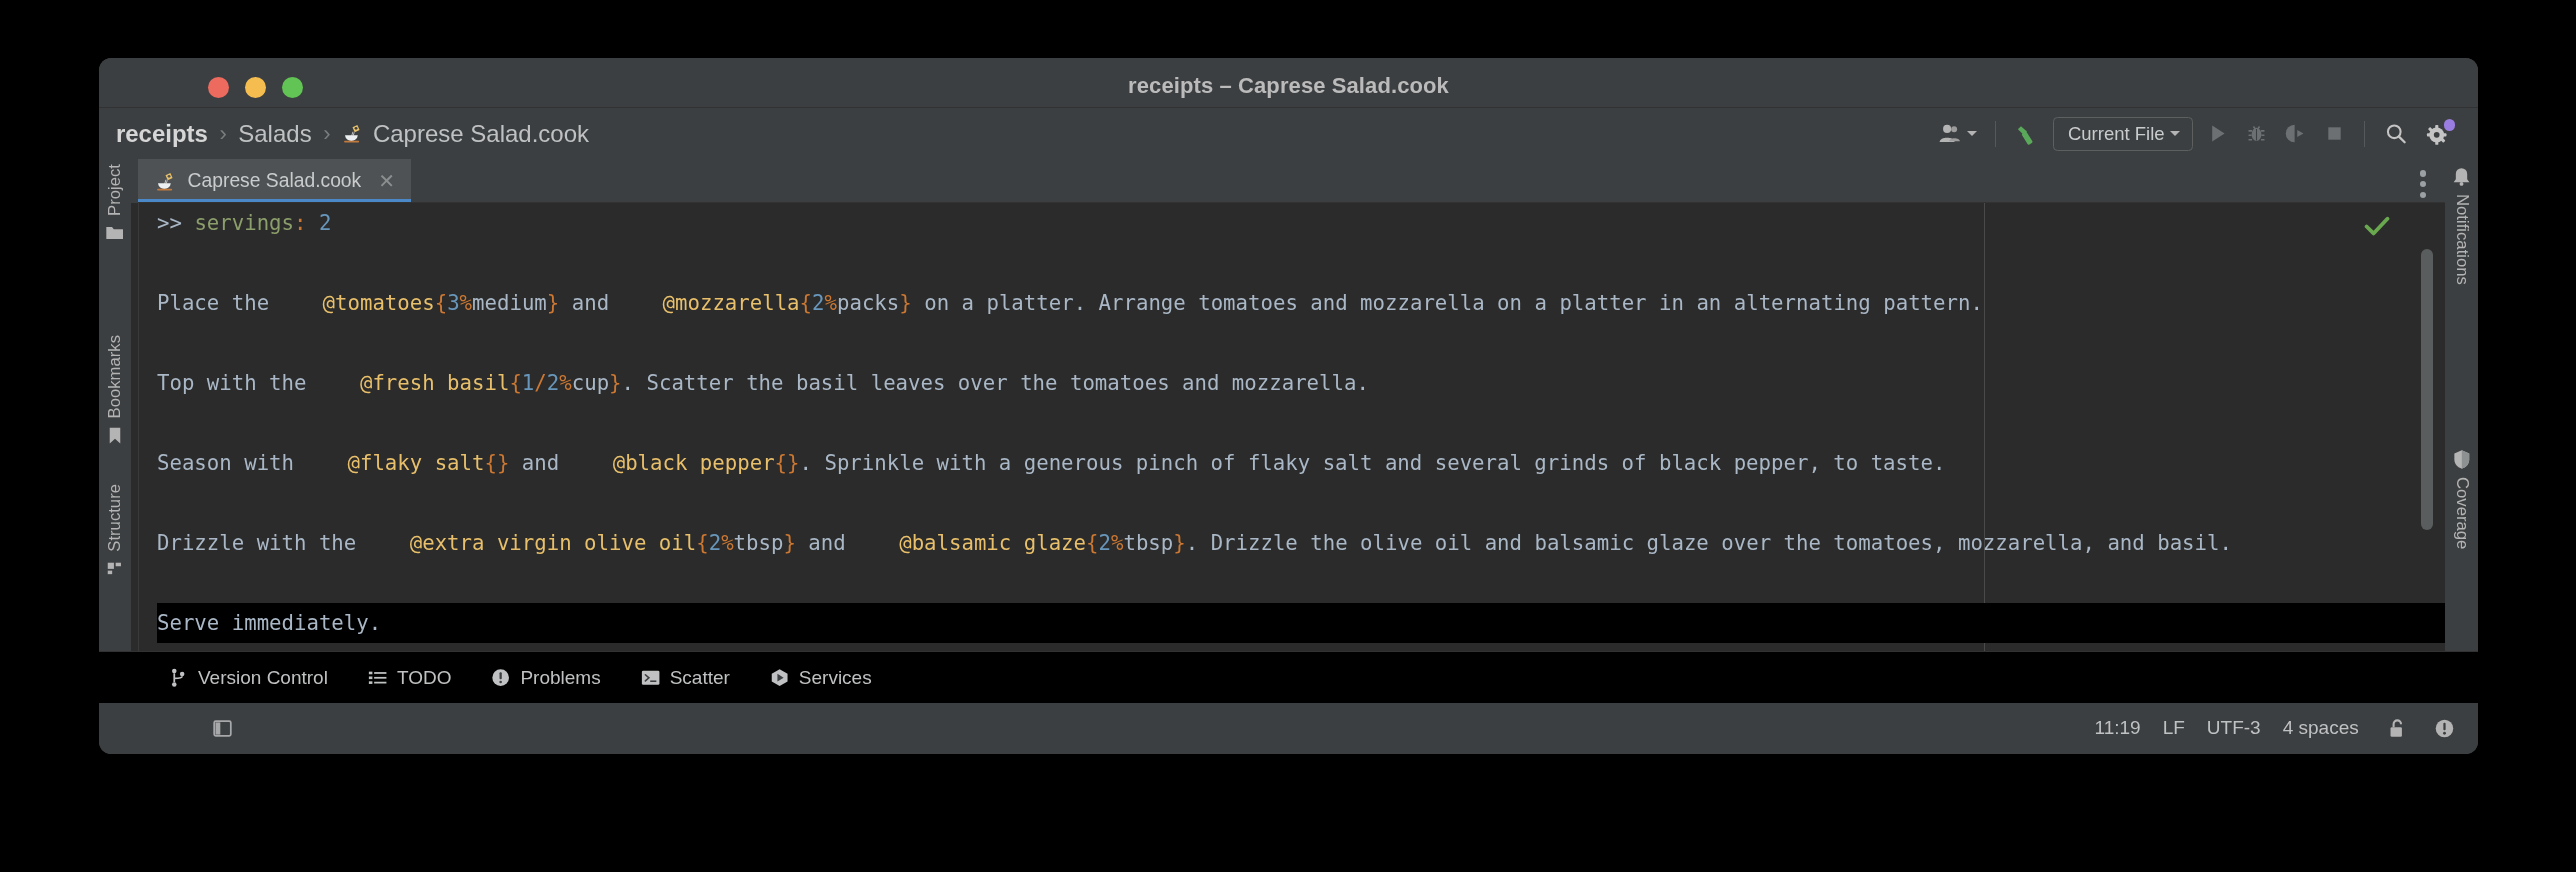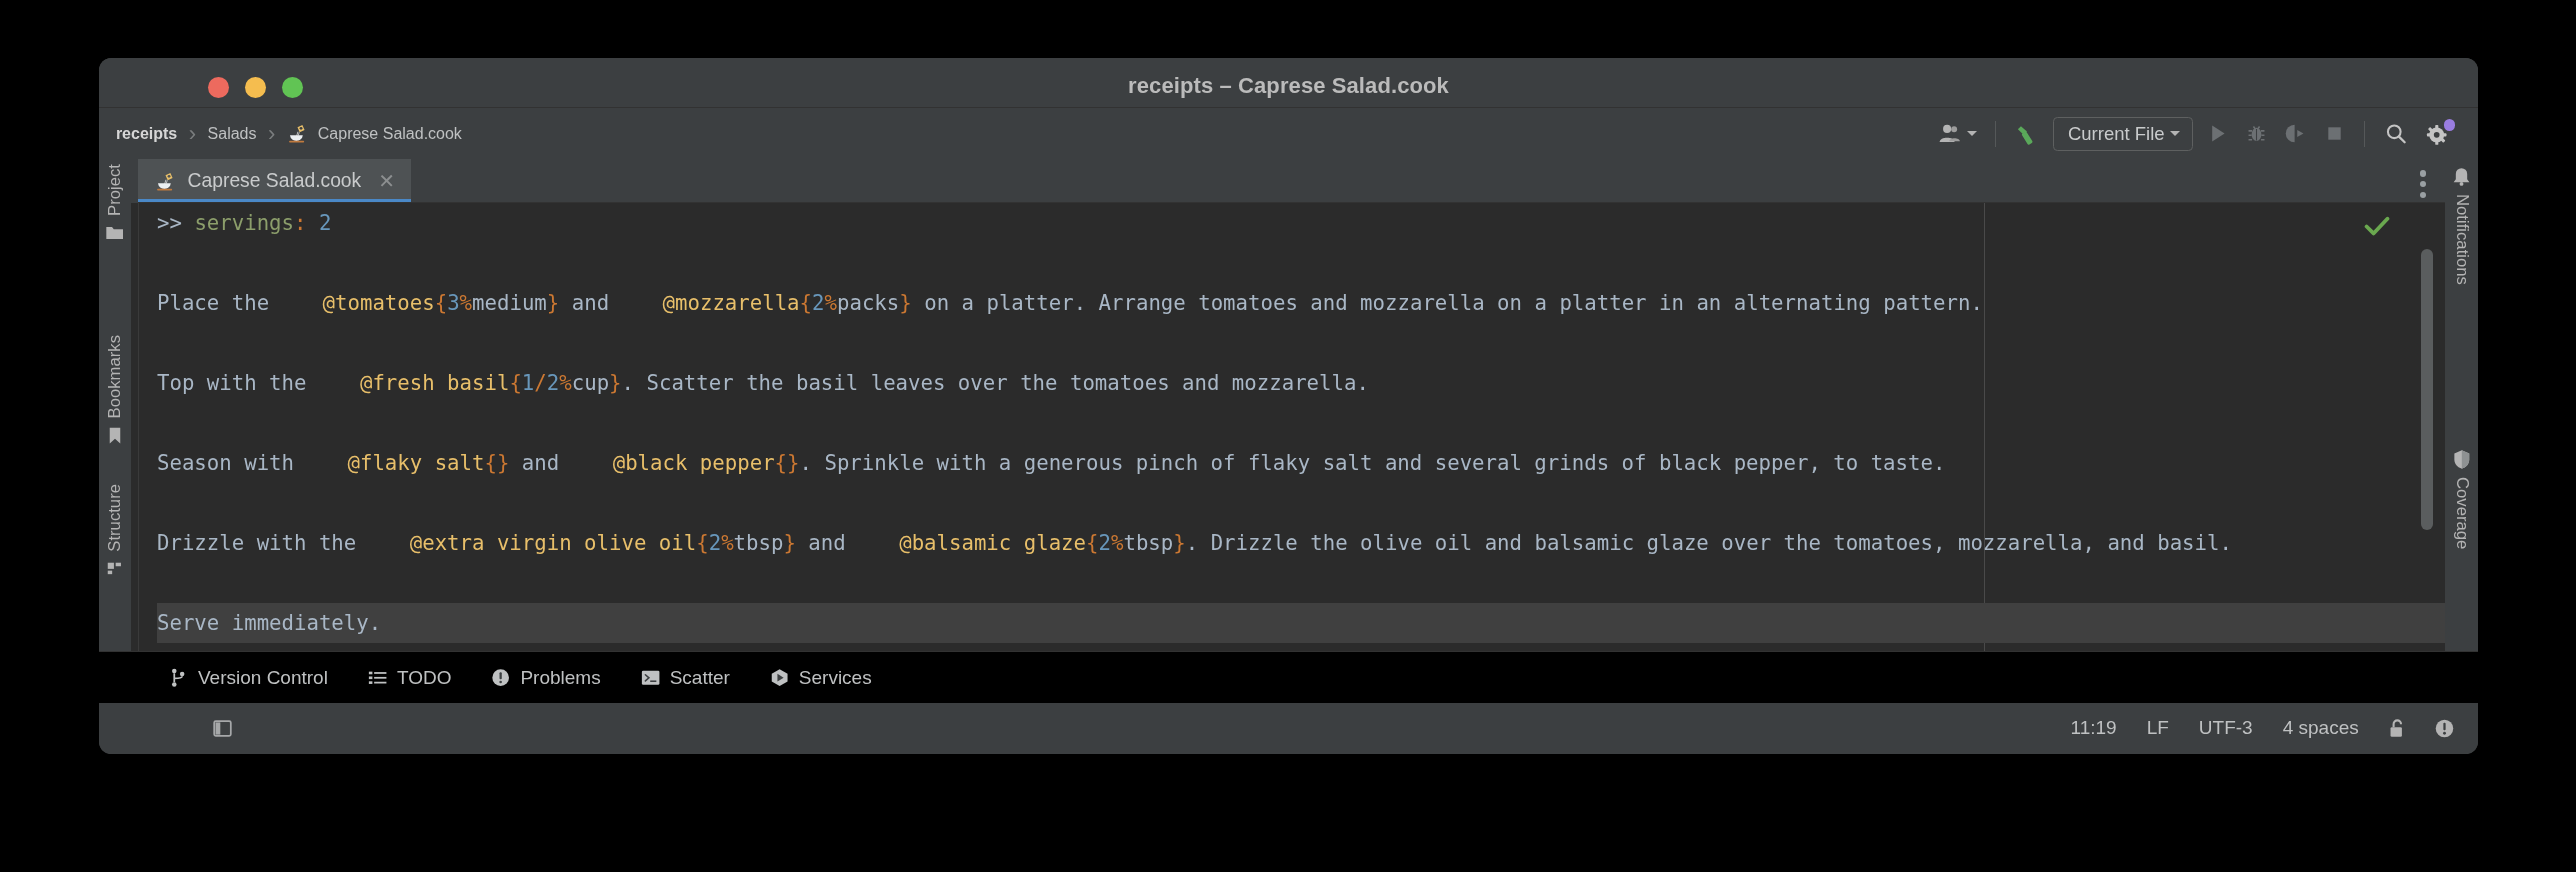--- a/index.html
+++ b/index.html
@@ -25,21 +25,21 @@
     position:absolute;left:0;right:0;top:15px;text-align:center;
     color:#bbbbbb;font-size:22px;font-weight:bold;letter-spacing:0.1px;
   }
 
   
   #navbar{
     position:relative;height:51px;background:#3c3f41;
     display:flex;align-items:center;
   }
   #breadcrumb{display:flex;align-items:center;margin-left:16px;}
-  .crumb{color:#bfc1c2;font-size:16px;padding:0 0.9px;white-space:nowrap;}
+  .crumb{color:#bfc1c2;font-size:24px;padding:0 0.9px;white-space:nowrap;}
   .crumb.bold{font-weight:bold;color:#d6d6d6;}
   .crumb-sep{color:#7a7d7e;font-size:22px;margin:0 10.6px;font-weight:300;}
   .crumb-ico{margin-right:8px;display:flex;align-items:center;}
 
   #toolbar{position:absolute;right:19.3px;top:0;height:51px;display:flex;align-items:center;gap:0;}
   .tb{display:flex;align-items:center;justify-content:center;height:39px;padding:0 8px;cursor:default;}
   .tb-sep{width:0.9px;height:26px;background:#555859;margin:0 9.7px;}
   .caret{width:0;height:0;border-left:5.3px solid transparent;border-right:5.3px solid transparent;border-top:5.3px solid #b4b4b4;margin-left:5.3px;}
   #current-file-btn{
     display:flex;align-items:center;height:32px;padding:0 12.3px 0 14px;
@@ -87,21 +87,21 @@
   
   #code-wrap{position:absolute;left:0;right:0;top:44px;bottom:0;background:#2b2b2b;overflow:hidden;}
   #gutter-line{position:absolute;left:7px;top:0;bottom:0;width:0.9px;background:#3a3a3a;}
   #margin-line{position:absolute;left:1853px;top:0;bottom:0;width:0.9px;background:#4a4a4a;}
   #code{
     position:absolute;left:26px;top:0;right:0;
     font-family:"DejaVu Sans Mono","Liberation Mono",monospace;
     font-size:20.7px;line-height:40px;color:#a9b7c6;white-space:pre;
   }
   .cl{height:40px;display:block;}
-  .cl-hl{background:#404040;}
+  .cl-hl{background:#000000;}
   .kw{color:#8c9e6b;}
   .punct{color:#cc7832;}
   .num{color:#6897bb;}
   .ing{color:#e8bf6a;margin-left:41px;}
   .txt{color:#a9b7c6;}
 
   #inspect-ok{position:absolute;right:55px;top:12.3px;}
   #scrollbar{position:absolute;right:12.3px;top:46px;width:11.4px;height:281px;border-radius:6.2px;background:#5a5d5e;}
 
   
@@ -112,21 +112,21 @@
   .bw{display:flex;align-items:center;margin-right:40px;color:#bfc1c2;font-size:19px;}
   .bw-ico{margin-right:9.7px;display:flex;align-items:center;}
 
   
   #statusbar{
     position:relative;height:50px;background:#3c3f41;
     display:flex;align-items:center;
   }
   #status-left{margin-left:113px;display:flex;align-items:center;}
   #status-right{position:absolute;right:23px;display:flex;align-items:center;gap:0;}
-  .st{color:#bfc1c2;font-size:19px;margin-left:30px;white-space:nowrap;}
+  .st{color:#bfc1c2;font-size:19px;margin-left:22px;white-space:nowrap;}
   .st-ico{margin-left:28px;display:flex;align-items:center;}
   svg{display:block;}
 </style>
 </head>
 <body>
 
 <div id="window">
 
   <div id="titlebar">
     <div class="traffic tl-close"></div>

